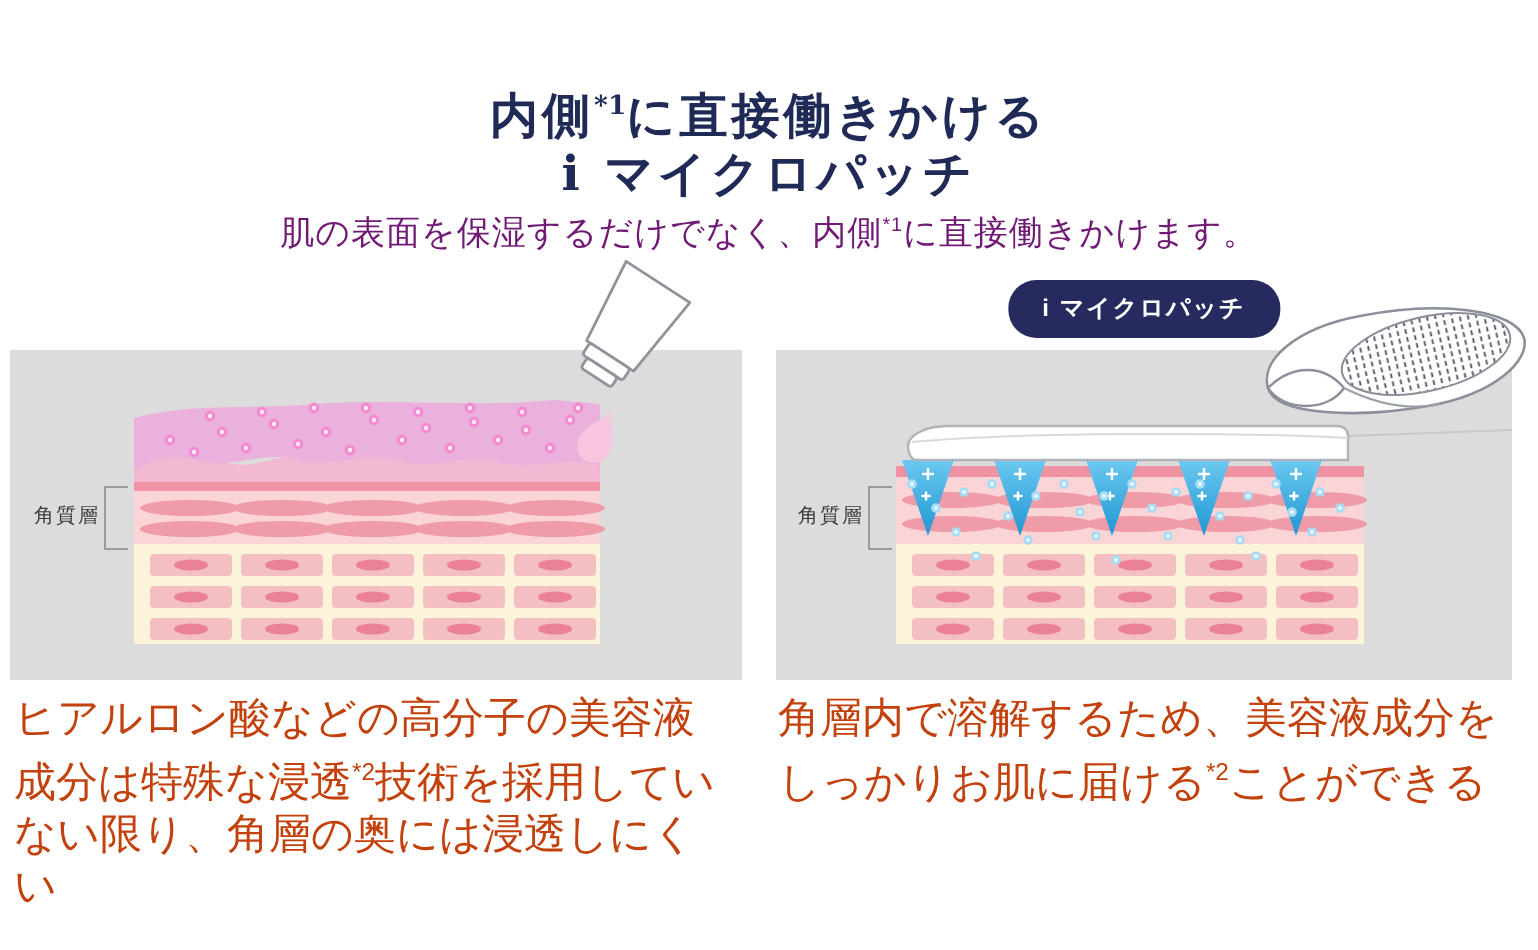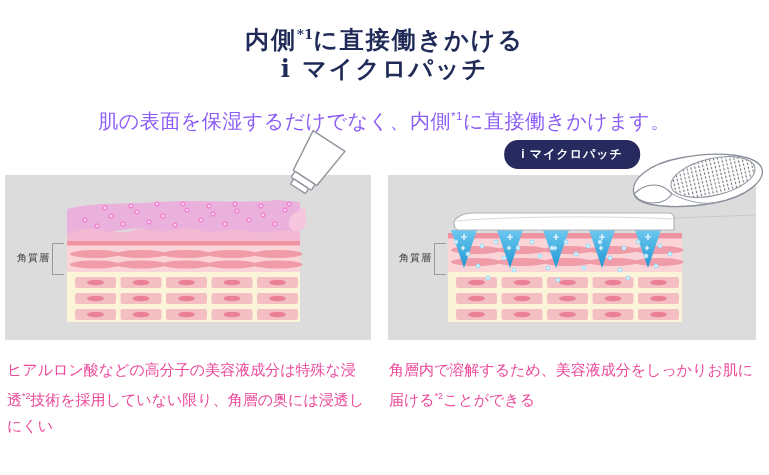--- a/index.html
+++ b/index.html
@@ -1,40 +1,40 @@
 <!DOCTYPE html>
 <html><head>
 <meta charset="utf-8">
 <style>
   html,body{margin:0;padding:0;background:#fff;}
   body{font-family:"Liberation Sans","DejaVu Sans",sans-serif;}
   #app{position:relative;width:769px;height:475px;background:#fff;overflow:hidden;}
-  .title{position:absolute;top:4px;left:0;width:100%;text-align:center;
+  .title{position:absolute;top:23px;left:0;width:100%;text-align:center;
          font-family:"DejaVu Serif","Liberation Serif",serif;font-weight:700;
          color:#1f2a57;font-size:24px;line-height:29px;letter-spacing:2px;}
   .title sup{font-size:55%;letter-spacing:0;}
   .subtitle{position:absolute;top:88px;left:0;width:100%;text-align:center;
-            font-size:20px;color:#8b5cf6;letter-spacing:0.5px;}
+            font-size:17px;color:#701a75;letter-spacing:0.5px;}
   .subtitle sup{font-size:58%;}
   .panel{position:absolute;top:175px;height:165px;background:#dcdcdc;z-index:1;}
   .panel.p-left{left:5px;width:366px;}
   .panel.p-right{left:388px;width:368px;}
   .badge{position:absolute;top:140px;transform:translateX(-50%);background:#262a5e;
          color:#fff;font-size:12px;font-weight:700;letter-spacing:1px;
          padding:6px 17px;border-radius:14px;white-space:nowrap;z-index:6;}
   .badge.b-left{left:188px;}
   .badge.b-right{left:572px;}
   .layer-label{position:absolute;font-size:10px;color:#3a3a3a;z-index:5;letter-spacing:1px;}
   .ll-left{left:17px;top:251px;}
   .ll-right{left:399px;top:251px;}
   .bracket{position:absolute;width:11px;height:30px;border-left:1px solid #9a9a9a;
            border-top:1px solid #9a9a9a;border-bottom:1px solid #9a9a9a;z-index:5;}
   .bk-left{left:52px;top:243px;}
   .bk-right{left:434px;top:243px;}
-  .desc{position:absolute;top:342px;font-size:15px;line-height:26px;color:#ec4899;}
+  .desc{position:absolute;top:326px;font-size:21px;line-height:26px;color:#c2410c;}
   .desc sup{font-size:58%;}
   .d-left{left:7px;width:358px;}
   .d-right{left:389px;width:368px;}
   .footnotes{position:absolute;left:8px;top:433px;font-size:12px;line-height:19px;color:#333;}
   svg.illu{position:absolute;overflow:visible;}
   #svg-left-skin{left:67px;top:198px;z-index:2;}
   #svg-right-skin{left:448px;top:190px;z-index:2;}
   #svg-tube{left:283px;top:133px;z-index:4;}
   #svg-patch{left:628px;top:150px;z-index:4;}
 </style>

